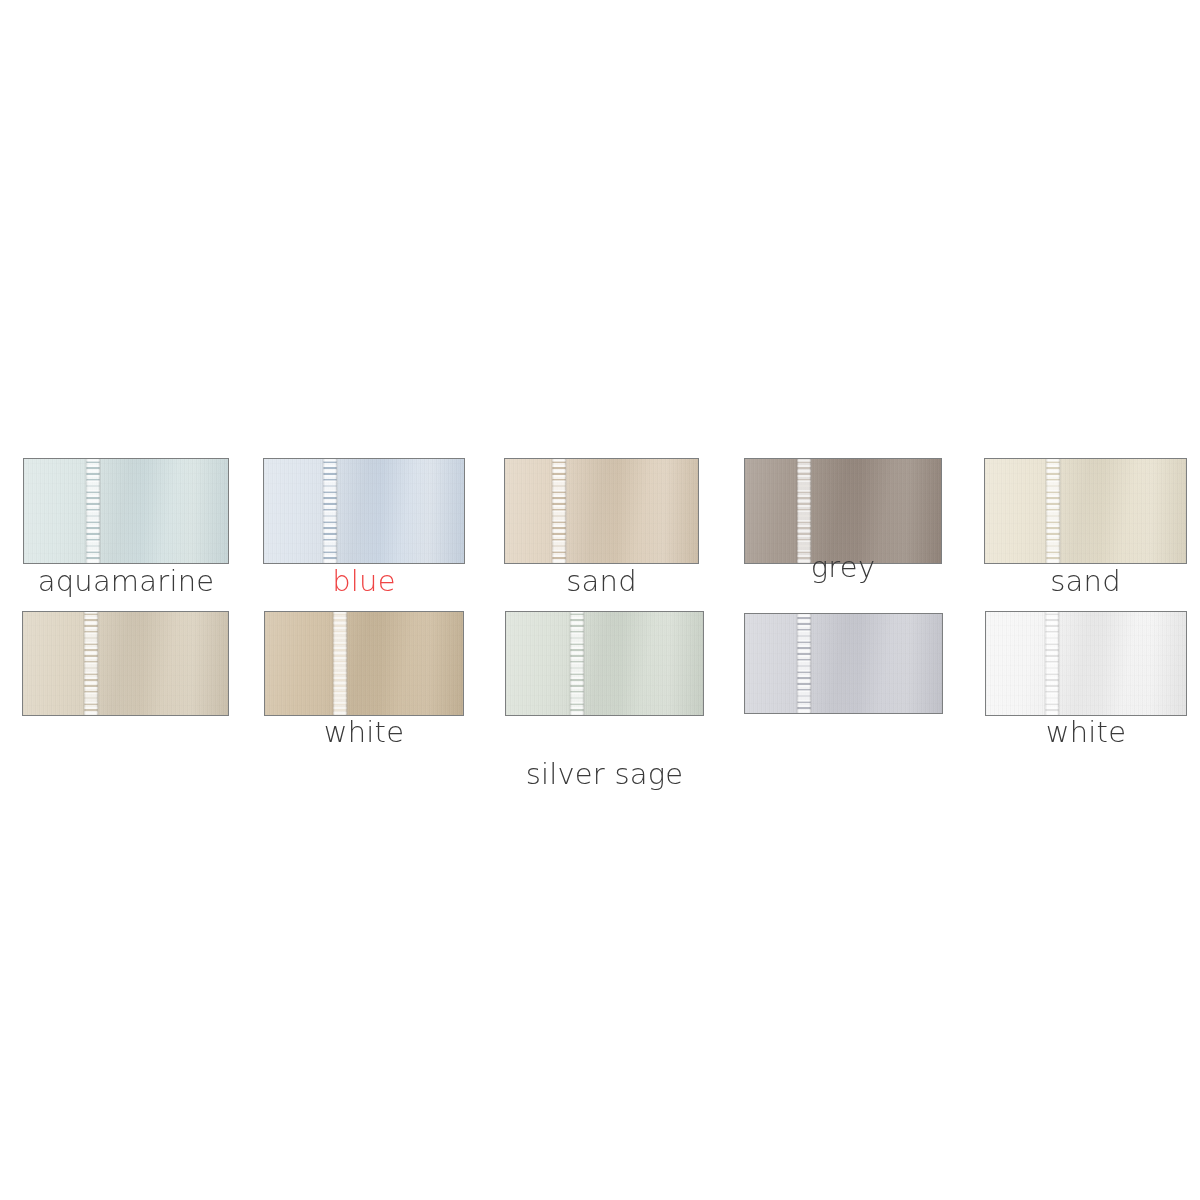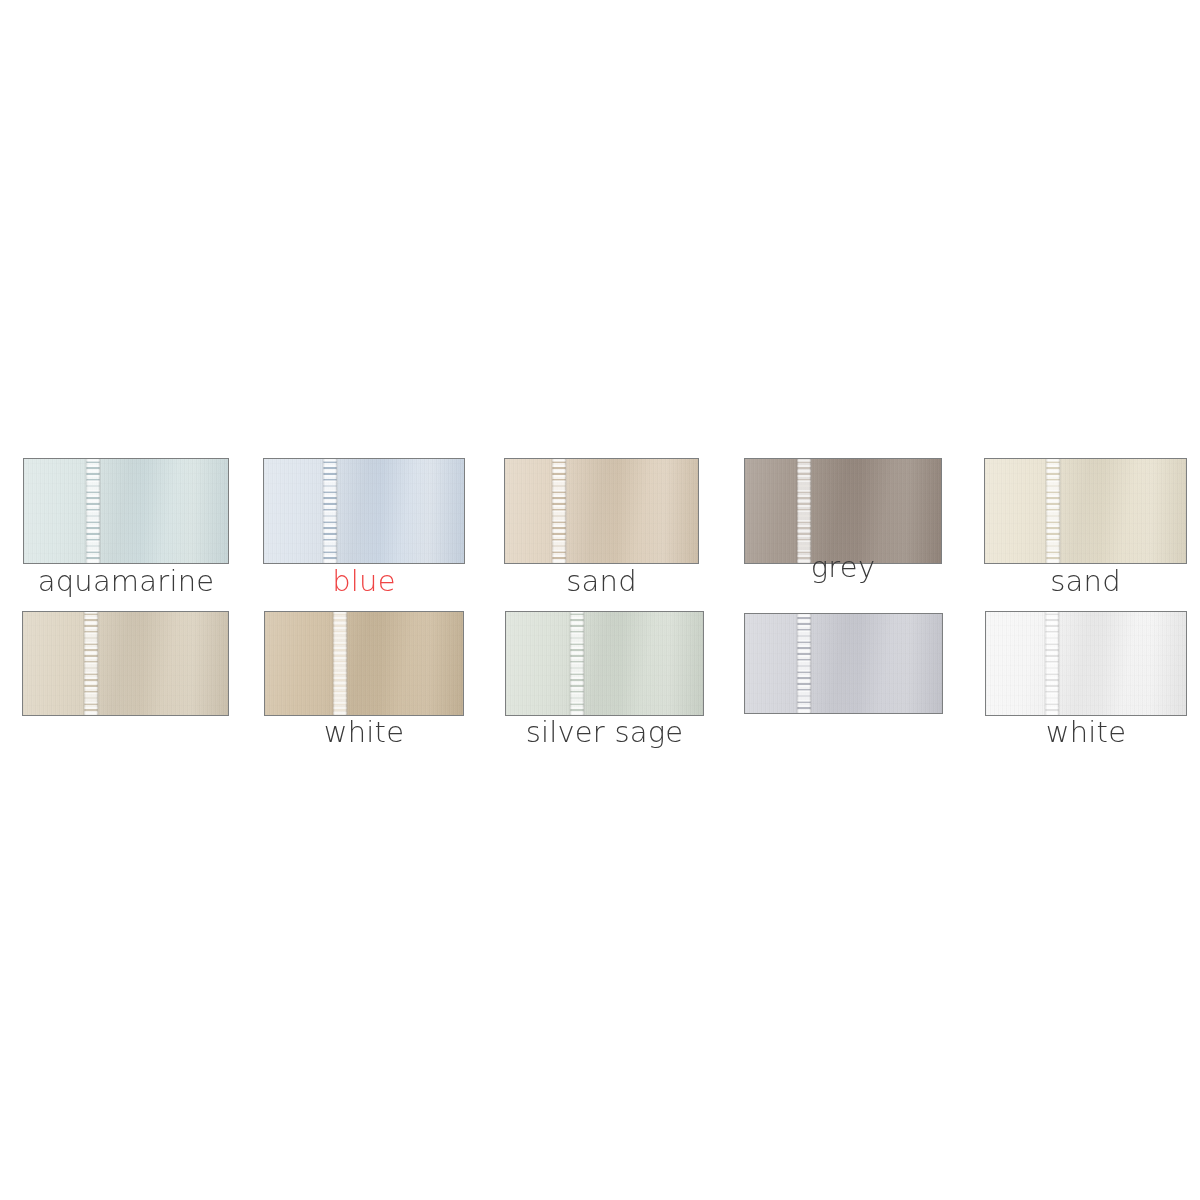--- a/index.html
+++ b/index.html
@@ -278,21 +278,21 @@
         <div class="shading"></div>
         <div class="hem-edge" style="left: calc(36% + 6px);"></div>
         <div class="hemstitch" style="left: 36%;">
           <div class="stitch-rungs" style="background-image: repeating-linear-gradient(0deg, rgb(194, 204, 194) 0px, rgb(194, 204, 194) 2px, rgba(255, 255, 255, 0.7) 2px, rgba(255, 255, 255, 0.7) 6px);"></div>
           <div class="stitch-hole"></div>
           <div class="stitch-shadow-l"></div>
           <div class="stitch-shadow-r"></div>
         </div>
       </div>
     </div>
-    <div class="swatch-label" style="left: 505px; width: 199px; top: 718px; color: rgb(58, 58, 58);">silver sage</div>
+    <div class="swatch-label" style="left: 505px; width: 199px; top: 760px; color: rgb(58, 58, 58);">silver sage</div>
     <div class="swatch-cell" style="left: 744px; top: 613px; width: 199px; height: 101px;">
       <div class="swatch-image" style="border-color: rgb(125, 127, 128); background: rgb(214, 215, 221);">
         <div class="fabric" style="background: linear-gradient(92deg, rgb(214, 215, 221) 0%, rgb(214, 215, 221) 30%, rgb(201, 202, 210) 58%, rgb(214, 215, 221) 82%, rgb(201, 202, 210) 100%);"></div>
         <div class="weave"></div>
         <div class="creases"></div>
         <div class="shading"></div>
         <div class="hem-edge" style="left: calc(30% + 6px);"></div>
         <div class="hemstitch" style="left: 30%;">
           <div class="stitch-rungs" style="background-image: repeating-linear-gradient(0deg, rgb(180, 182, 191) 0px, rgb(180, 182, 191) 2px, rgba(255, 255, 255, 0.7) 2px, rgba(255, 255, 255, 0.7) 6px);"></div>
           <div class="stitch-hole"></div>

